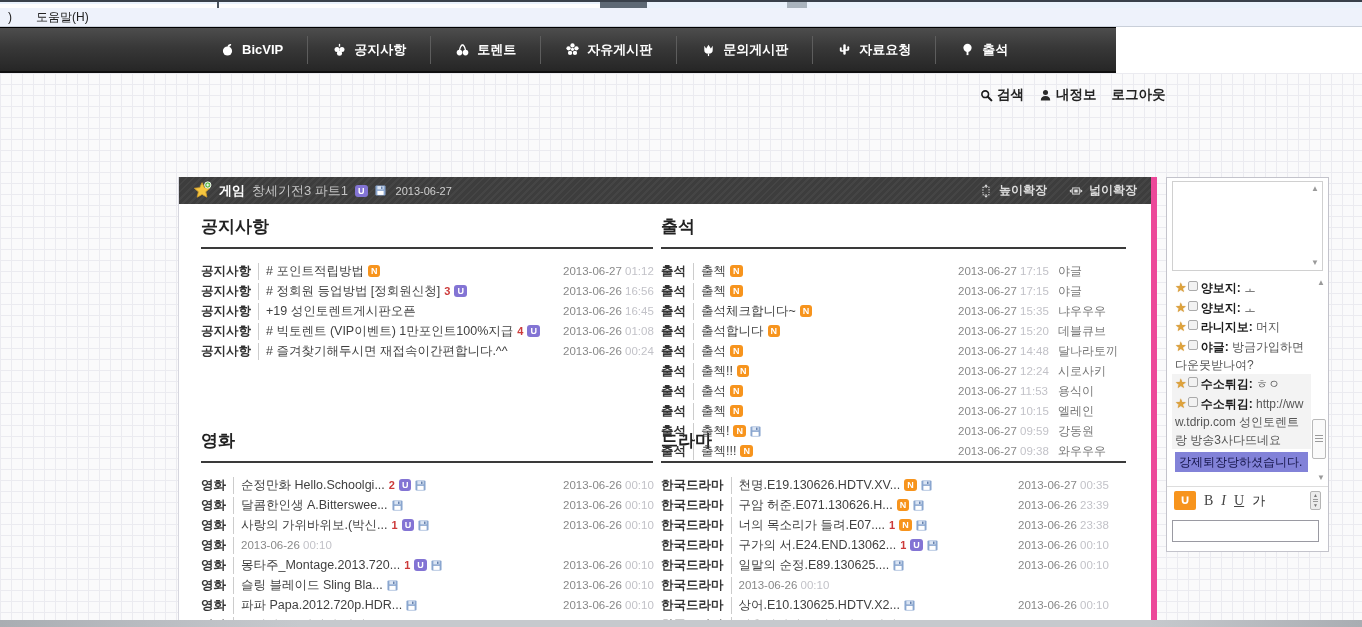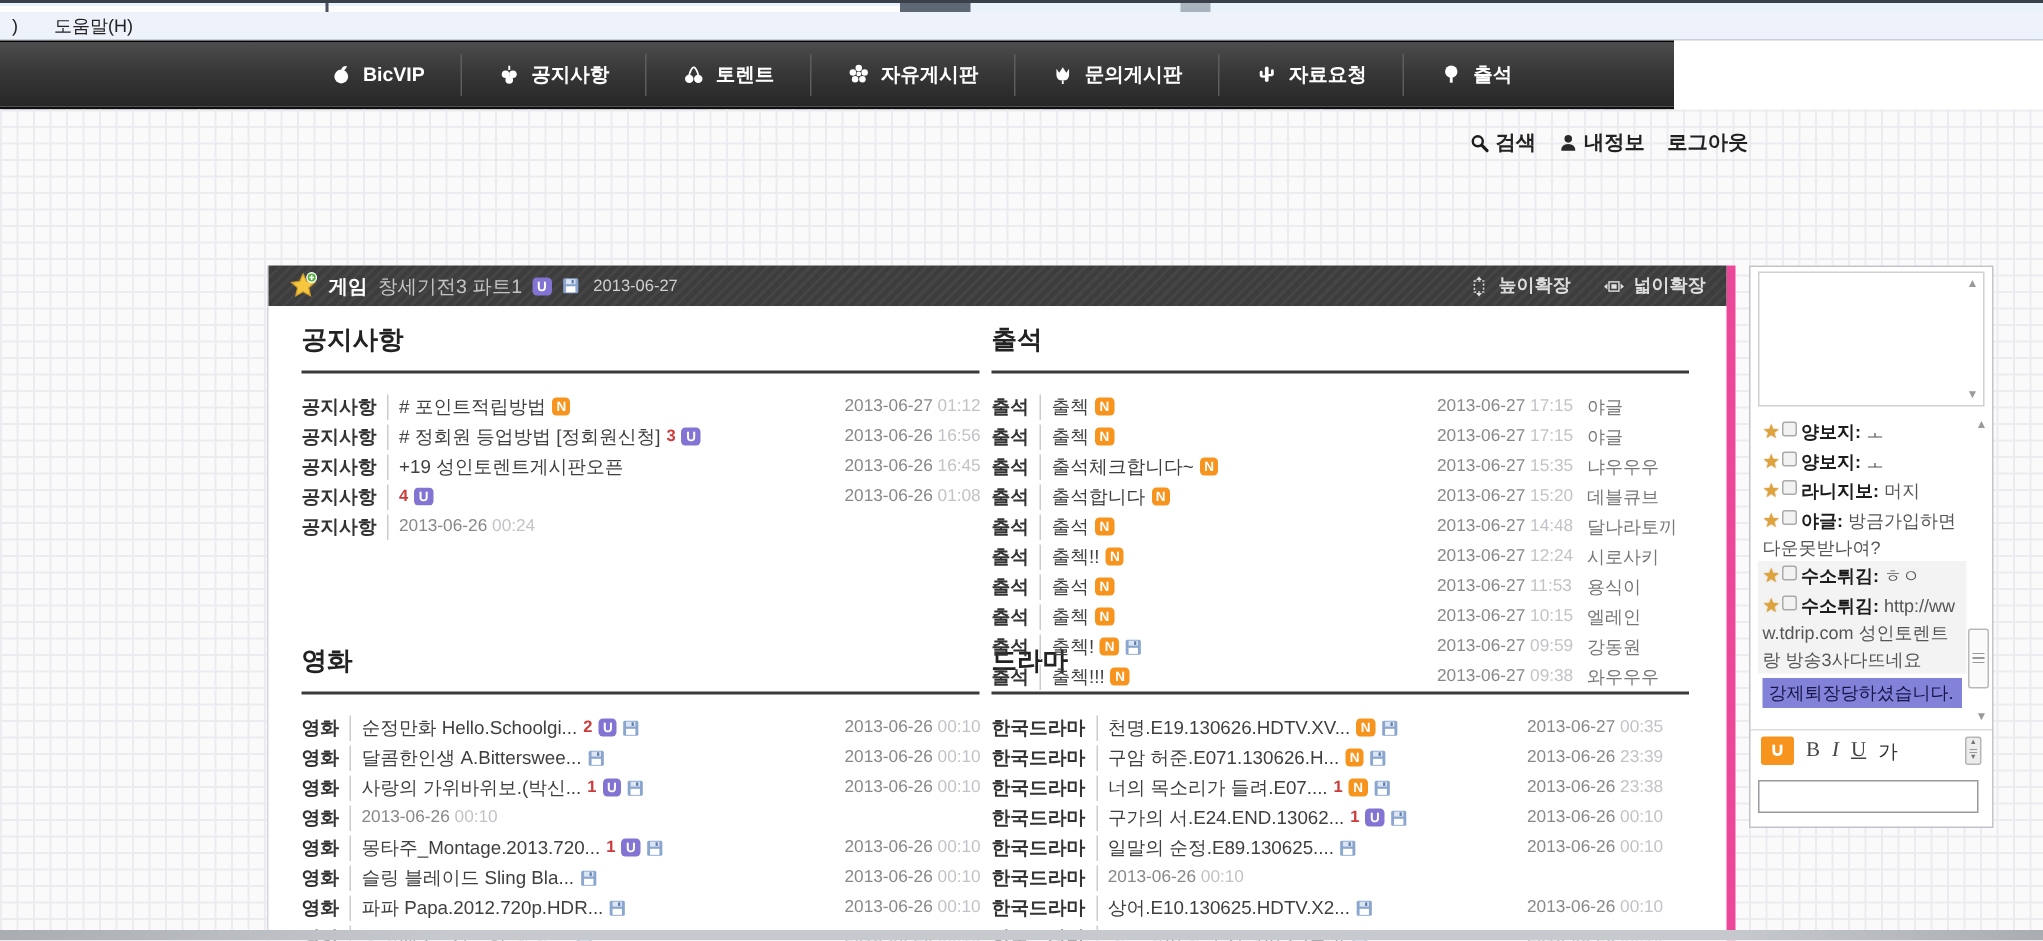--- a/index.html
+++ b/index.html
@@ -425,29 +425,34 @@
           <span class="rtitle">
             <span class="tx">+19 성인토렌트게시판오픈</span>
 
           </span>
           <span class="dt"><span class="d">2013-06-26</span> <span class="t">16:45</span></span>
         </div>
 
         <div class="row">
           <span class="cat">공지사항</span>
           <span class="rtitle">
+            <span class="tx"># 빅토렌트 (VIP이벤트) 1만포인트100%지급</span>
             <span class="count">4</span>
 
             <span class="badge u">U</span>
           </span>
           <span class="dt"><span class="d">2013-06-26</span> <span class="t">01:08</span></span>
         </div>
 
         <div class="row">
           <span class="cat">공지사항</span>
+          <span class="rtitle">
+            <span class="tx"># 즐겨찾기해두시면 재접속이간편합니다.^^</span>
+
+          </span>
           <span class="dt"><span class="d">2013-06-26</span> <span class="t">00:24</span></span>
         </div>
       </div>
   </div>
 
   <div class="sec sec-movies">
     <h2>영화</h2>
     <div class="rows">
 
         <div class="row">

